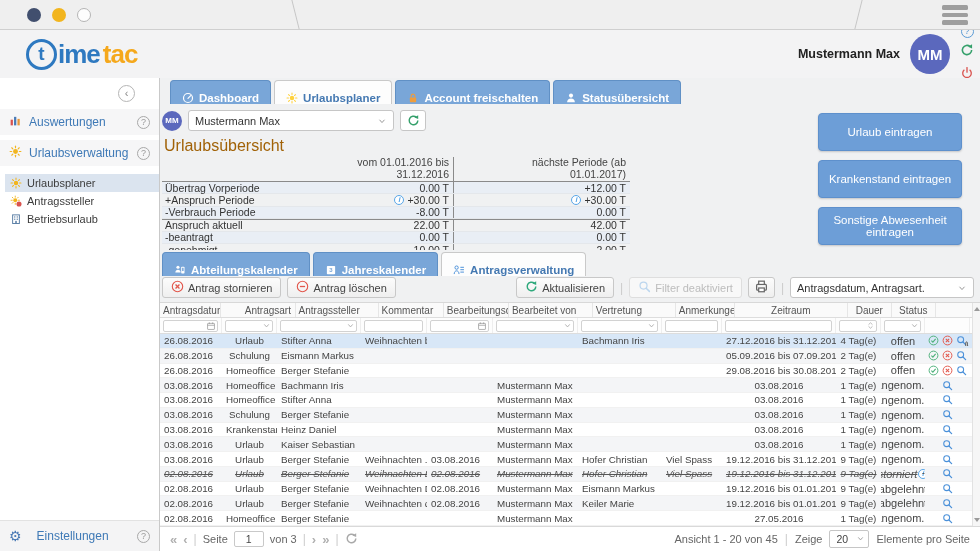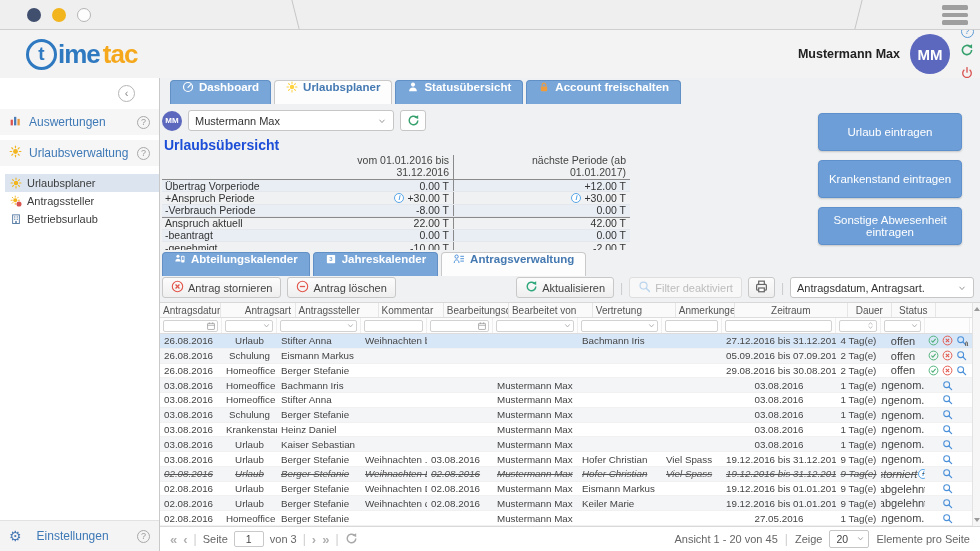--- a/index.html
+++ b/index.html
@@ -47,34 +47,34 @@
   .side-subitem .ic { margin-right:5px; display:flex; }
   .side-footer { position:absolute; left:0; right:0; bottom:0; height:31px; background:#f4f4f5; border-top:1px solid #e2e2e2; display:flex; align-items:center; padding:0 9px; cursor:pointer; }
   .side-footer .gear { color:#4a7ab5; font-size:14px; }
   .side-footer .lbl { color:#3e79b6; font-size:12px; margin-left:15px; }
 
   .main { flex:1; background:#f0f1f2; display:flex; flex-direction:column; overflow:hidden; }
 
   
   .tabbar { height:26px; display:flex; align-items:flex-end; padding-left:10px; gap:3px; flex:none; }
   .subtabbar { height:26px; display:flex; align-items:flex-end; padding-left:2px; gap:3px; flex:none; }
-  .tab { height:24px; display:flex; align-items:flex-start; gap:5px; padding:0 11px; background:#79a6d8; border:1px solid #6090c5; border-bottom:none; border-radius:4px 4px 0 0; color:#fff; font-size:11.5px; font-weight:bold; cursor:pointer; white-space:nowrap; }
+  .tab { height:24px; display:flex; align-items:flex-end; gap:5px; padding:0 11px; background:#79a6d8; border:1px solid #6090c5; border-bottom:none; border-radius:4px 4px 0 0; color:#fff; font-size:11.5px; font-weight:bold; cursor:pointer; white-space:nowrap; }
   .tab.active { background:#fdfdfd; color:#4579b2; border-color:#c9c9c9; }
   .tab .ic { display:flex; }
 
   
   .top-row { height:146px; display:flex; padding:5px 18px 0 2px; flex:none; overflow:hidden; }
   .left-col { width:472px; }
   .user-select-row { display:flex; align-items:center; gap:6px; margin:1px 0 6px 0; }
   .avatar-sm { width:20px; height:20px; border-radius:50%; background:#5b68bd; color:#fff; font-weight:bold; font-size:8px; display:flex; align-items:center; justify-content:center; flex:none; }
   .user-select { width:206px; height:21px; background:#fff; border:1px solid #c6c6c6; border-radius:3px; display:flex; align-items:center; padding:0 6px; font-size:11px; color:#333; cursor:pointer; }
   .user-select .chev { margin-left:auto; display:flex; }
   .sq-btn { width:26px; height:21px; background:#fff; border:1px solid #c6c6c6; border-radius:3px; display:flex; align-items:center; justify-content:center; cursor:pointer; }
 
-  .ov-title { font-size:14px; font-weight:bold; color:#1d4ed8; margin:2px 0 2px 2px; }
+  .ov-title { font-size:16px; font-weight:normal; color:#a16207; margin:2px 0 2px 2px; }
   .ov-table { width:468px; font-size:10.5px; color:#333; }
   .ov-head { display:flex; border-bottom:1px solid #8a8a8a; line-height:11.5px; }
   .ov-h1 { width:292px; text-align:right; align-self:flex-end; padding:0 4px 1px 0; border-right:1px solid #8a8a8a; color:#444; }
   .ov-h2 { width:176px; text-align:right; padding:0 4px 1px 0; color:#444; }
   .ov-row { display:flex; height:12.4px; align-items:center; border-bottom:1px solid #e4e7eb; }
   .ov-rows .ov-row:nth-child(odd) { background:#e9eef5; }
   .ov-row.sep { border-top:1px solid #8a8a8a; }
   .ov-label { width:160px; padding-left:3px; white-space:nowrap; }
   .ov-v1 { width:132px; text-align:right; padding-right:4px; border-right:1px solid #8a8a8a; align-self:stretch; display:flex; align-items:center; justify-content:flex-end; }
   .ov-v2 { width:176px; text-align:right; padding-right:4px; display:flex; align-items:center; justify-content:flex-end; }
@@ -289,34 +289,34 @@
                   <line x1="12.6" y1="3.4" x2="11.3" y2="4.7"></line>
                   <line x1="3.4" y1="12.6" x2="4.7" y2="11.3"></line>
                 </g>
               </svg>
             </span>
             <span>Urlaubsplaner</span>
           </div>
           <div class="tab">
             <span class="ic">
               <svg width="12" height="12" viewBox="0 0 16 16" xmlns="http://www.w3.org/2000/svg">
+                <rect x="3.8" y="7.2" width="8.4" height="6.4" rx="1" fill="#ef9d3c"></rect>
+                <path d="M5.5 7.2V5.3a2.5 2.5 0 0 1 5 0v1.9" fill="none" stroke="#ef9d3c" stroke-width="1.5"></path>
+              </svg>
+            </span>
+            <span>Account freischalten</span>
+          </div>
+          <div class="tab">
+            <span class="ic">
+              <svg width="12" height="12" viewBox="0 0 16 16" xmlns="http://www.w3.org/2000/svg">
                 <circle cx="8" cy="4.8" r="2.7" fill="#fff"></circle>
                 <path d="M2.8 13.6c0-3.2 2.2-5 5.2-5s5.2 1.8 5.2 5z" fill="#fff"></path>
               </svg>
             </span>
             <span>Statusübersicht</span>
-          </div>
-          <div class="tab">
-            <span class="ic">
-              <svg width="12" height="12" viewBox="0 0 16 16" xmlns="http://www.w3.org/2000/svg">
-                <rect x="3.8" y="7.2" width="8.4" height="6.4" rx="1" fill="#ef9d3c"></rect>
-                <path d="M5.5 7.2V5.3a2.5 2.5 0 0 1 5 0v1.9" fill="none" stroke="#ef9d3c" stroke-width="1.5"></path>
-              </svg>
-            </span>
-            <span>Account freischalten</span>
           </div>
         </div>
 
       <div class="top-row">
         <div class="left-col">
           <div class="user-select-row">
             <div class="avatar-sm">MM</div>
             <div class="user-select">
               <span>Mustermann Max</span>
               <span class="chev" id="usr-chev">

